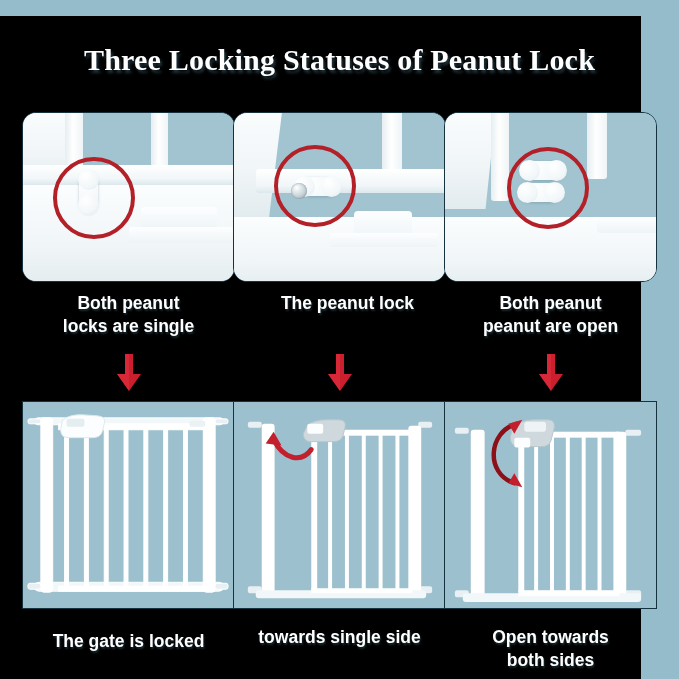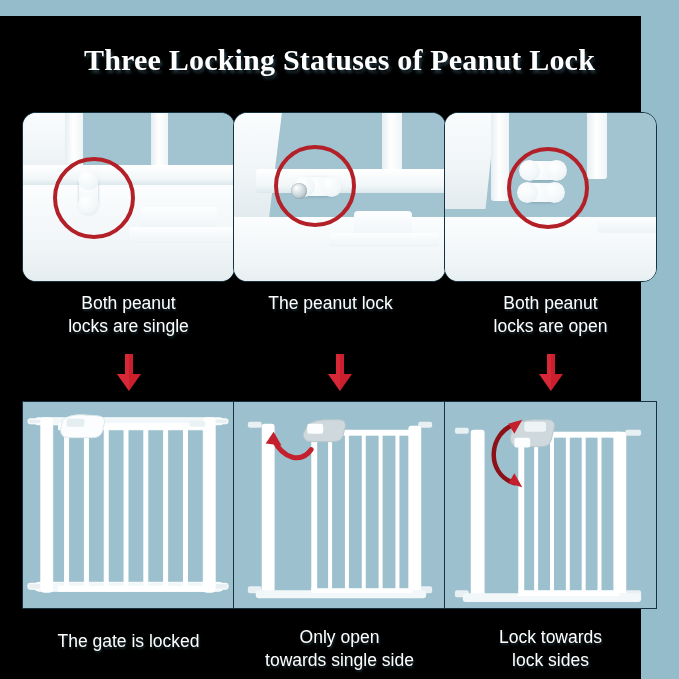--- a/index.html
+++ b/index.html
@@ -106,21 +106,21 @@
     border-radius: 50%;
   }
 
   
   .caption {
     position: absolute;
     width: 213px;
     text-align: center;
     color: #ffffff;
     font-size: 17.5px;
-    font-weight: normal;
+    font-weight: bold;
     line-height: 23px;
     text-shadow: 1px 2px 2px rgba(60,95,110,0.45);
   }
   .caption-top { top: 276px; }
   .caption-bot { top: 610px; }
   .caption-bot.one-line { top: 614px; }
 
   
   .down-arrow {
     position: absolute;
@@ -216,21 +216,21 @@
       <div class="bar-v" style="left:148px; top:-8px; width:20px; height:72px;"></div>
       <div class="bar-h" style="left:22px; top:56px; width:200px; height:24px;"></div>
       <div class="slab" style="left:-6px; top:104px; width:230px; height:76px;"></div>
       <div class="bracket" style="left:120px; top:98px; width:58px; height:28px;"></div>
       <div class="bracket" style="left:96px; top:120px; width:108px; height:14px; border-radius:2px;"></div>
       <div class="peanut peanut-h" style="left:62px; top:64px;"></div>
       <div class="screwhead" style="left:57px; top:70px;"></div>
       <div class="red-circle" style="left:40px; top:32px; width:82px; height:82px;"></div>
     </div>
   </div>
-  <div class="caption caption-top" style="left:224px;">
+  <div class="caption caption-top" style="left:241px;">
     <div>The peanut lock</div>
   </div>
   <div class="down-arrow" style="left:233px;">
     <svg width="26" height="38" viewBox="0 0 26 38">
       <polygon points="9,0 17,0 17,20 25,20 13,37 1,20 9,20" fill="#cc1f2e"></polygon>
       <polygon points="9,0 13,0 13,37 1,20 9,20" fill="#e0303f" opacity="0.55"></polygon>
     </svg>
   </div>
   <div class="gate-panel" style="left:233px;">
     <svg class="gate-svg" viewBox="0 0 213 208">
@@ -259,39 +259,38 @@
 
         <path d="M74 24 q6 -6 20 -6 l12 0 q8 0 6 8 l-2 8 q-2 6 -10 6 l-22 0 q-8 0 -8 -8 z" fill="#cfd9dd" stroke="#b9c7cc" stroke-width="1"></path>
         <rect x="74" y="22" width="16" height="10" rx="2" fill="#fbfdfe" stroke="none"></rect>
       </g>
 
       <path d="M78 48 C 68 62, 50 58, 40 38" fill="none" stroke="#c41f2c" stroke-width="5" stroke-linecap="round"></path>
       <polygon points="40,30 48,44 32,42" fill="#c41f2c"></polygon>
     </svg>
   </div>
   <div class="caption caption-bot" style="left:233px;">
-    <div>Only open</div>
     <div>towards single side</div>
   </div>
 
   <div class="photo-panel" style="left:444px;">
     <div class="photo-inner">
       <div class="slab" style="left:-10px; top:-8px; width:56px; height:104px; transform:skewX(-6deg);"></div>
       <div class="bar-v" style="left:46px; top:-8px; width:18px; height:96px;"></div>
       <div class="bar-v" style="left:142px; top:-8px; width:20px; height:74px;"></div>
       <div class="slab" style="left:-6px; top:104px; width:230px; height:76px;"></div>
       <div class="bracket" style="left:152px; top:104px; width:64px; height:16px;"></div>
       <div class="peanut peanut-h" style="left:74px; top:70px;"></div>
       <div class="peanut peanut-h" style="left:76px; top:48px;"></div>
       <div class="red-circle" style="left:62px; top:34px; width:82px; height:82px;"></div>
     </div>
   </div>
   <div class="caption caption-top" style="left:444px;">
     <div>Both peanut</div>
-    <div>locks are open</div>
+    <div>peanut are open</div>
   </div>
   <div class="down-arrow" style="left:444px;">
     <svg width="26" height="38" viewBox="0 0 26 38">
       <polygon points="9,0 17,0 17,20 25,20 13,37 1,20 9,20" fill="#cc1f2e"></polygon>
       <polygon points="9,0 13,0 13,37 1,20 9,20" fill="#e0303f" opacity="0.55"></polygon>
     </svg>
   </div>
   <div class="gate-panel" style="left:444px;">
     <svg class="gate-svg" viewBox="0 0 213 208">
       <g fill="#ffffff">
@@ -319,17 +318,17 @@
         <rect x="70" y="36" width="16" height="10" rx="2" fill="#fbfdfe" stroke="none"></rect>
         <rect x="80" y="20" width="22" height="10" rx="3" fill="#eef4f6" stroke="none"></rect>
       </g>
 
       <path d="M72 22 C 44 30, 40 72, 70 82" fill="none" stroke="#8c1018" stroke-width="4.5" stroke-linecap="round"></path>
       <polygon points="78,18 64,22 70,32" fill="#c41f2c"></polygon>
       <polygon points="78,86 64,82 70,72" fill="#c41f2c"></polygon>
     </svg>
   </div>
   <div class="caption caption-bot" style="left:444px;">
-    <div>Lock towards</div>
-    <div>lock sides</div>
+    <div>Open towards</div>
+    <div>both sides</div>
   </div>
 
 </div>
 
 </body></html>

